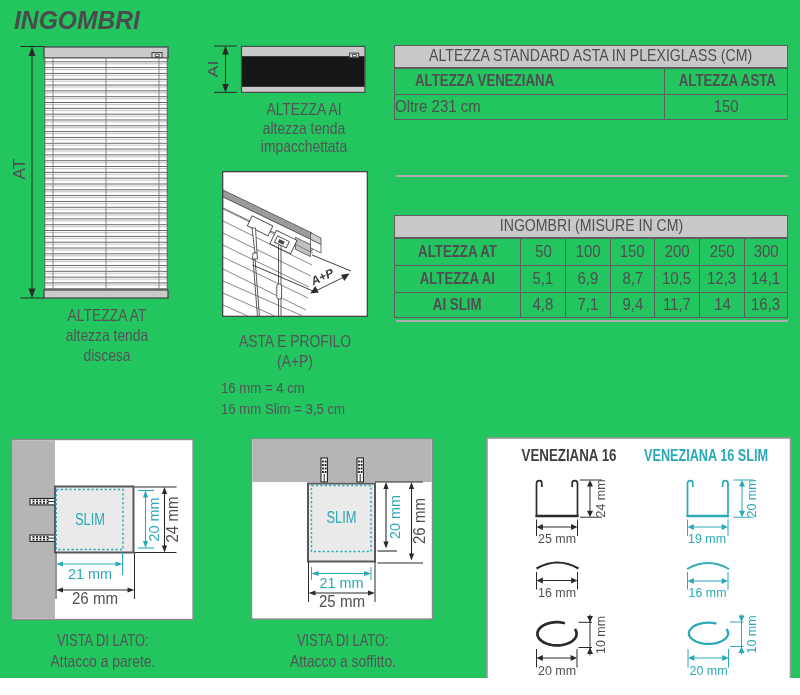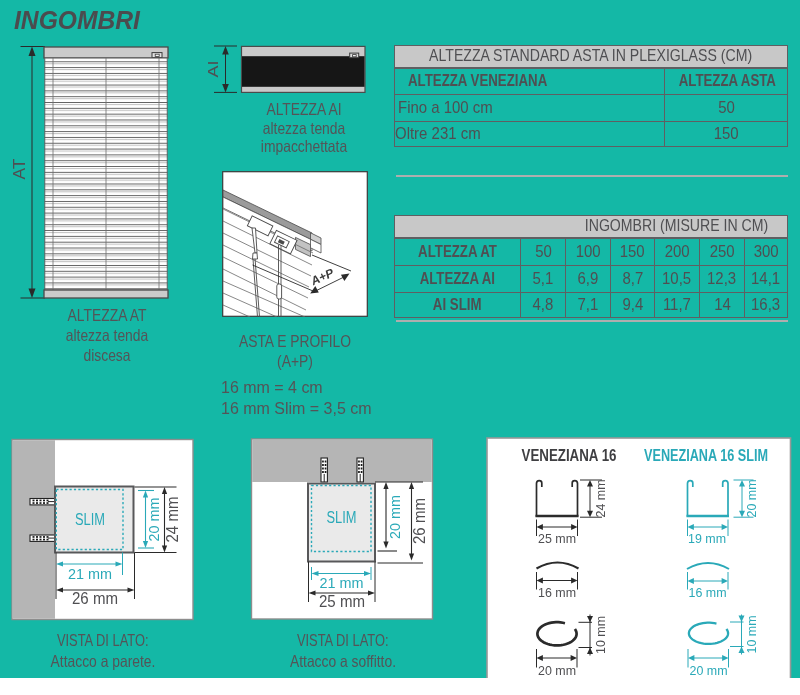--- a/index.html
+++ b/index.html
@@ -1,16 +1,16 @@
 <!DOCTYPE html>
 <html><head>
 <meta charset="utf-8">
 <style>
 html,body{margin:0;padding:0;background:#fff;}
-#page{position:relative;width:800px;height:678px;background:#14b8a6;overflow:hidden;
+#page{position:relative;width:800px;height:678px;background:#22c55e;overflow:hidden;
   font-family:"Liberation Sans",sans-serif;color:#545457;}
 .abs{position:absolute;}
 .cap{color:#545457;font-size:16.5px;line-height:20px;text-align:center;
   transform:scaleX(0.84);transform-origin:center top;white-space:nowrap;}
 svg text{font-family:"Liberation Sans",sans-serif;}
 table{position:absolute;border-collapse:collapse;table-layout:fixed;
   font-size:17px;color:#4f4f52;}
 table td{border:1px solid #5f5f62;padding:0;overflow:hidden;}
 table{border:1.5px solid #606063;border-right-color:#9a9a9a;}
 td .cx{display:inline-block;transform:scaleX(0.88);transform-origin:left center;white-space:nowrap;}
@@ -128,38 +128,34 @@
     <line x1="30.5" y1="94" x2="91" y2="120"></line>
     <line x1="91.5" y1="121" x2="124" y2="105"></line>
   </g>
   <path d="M88.2,122.5 l8.6,-1.1 l-3.5,-6.4 z" fill="#2a2a2a"></path>
   <path d="M127.5,102.6 l-8.6,1.1 l3.5,6.4 z" fill="#2a2a2a"></path>
   <text transform="translate(102,109.5) rotate(-25)" text-anchor="middle" font-size="12" font-style="italic" font-weight="bold" fill="#3a3a3a">A+P</text>
 </svg>
 
 <div class="abs cap" style="left:215px;top:331px;width:160px;">ASTA E PROFILO<br>(A+P)</div>
 
-<div class="abs" style="left:221px;top:378px;font-size:17px;line-height:20.5px;color:#545457;"><span style="display:inline-block;transform:scaleX(0.94);transform-origin:left top;white-space:nowrap;">16 mm = 4 cm<br>16 mm Slim = 3,5 cm</span></div>
+<div class="abs" style="left:221px;top:378px;font-size:14px;line-height:20.5px;color:#545457;"><span style="display:inline-block;transform:scaleX(0.94);transform-origin:left top;white-space:nowrap;">16 mm = 4 cm<br>16 mm Slim = 3,5 cm</span></div>
 
 <table style="left:394px;top:45px;width:393px;border-radius:9px;">
   <colgroup>
         <col style="width:270px">
         <col style="width:123px">
       </colgroup>
   <tbody>
         <tr class="band" style="height:22px;">
           <td colspan="2" style="border-bottom-width:2.5px;"><span class="cx" style="transform:scaleX(0.83);">ALTEZZA STANDARD ASTA IN PLEXIGLASS (CM)</span></td>
         </tr>
   <tr style="height:27px;">
-          <td style="padding-left:13px;"><span class="cxb">ALTEZZA VENEZIANA</span></td>
+          <td style="padding-left:20px;"><span class="cxb">ALTEZZA VENEZIANA</span></td>
           <td class="c"><span class="cxb">ALTEZZA ASTA</span></td>
-        </tr>
-  <tr style="height:27px;">
-          <td style="padding-left:3px;"><span class="cx">Fino a 100 cm</span></td>
-          <td class="c"><span class="cx">50</span></td>
         </tr>
   <tr style="height:25px;">
           <td style="padding-left:0;"><span class="cx">Oltre 231 cm</span></td>
           <td class="c"><span class="cx">150</span></td>
         </tr>
 </tbody>
     </table>
 
 <div class="abs" style="left:396px;top:175px;width:392px;height:2px;background:#aeaeae;"></div>
 
@@ -168,21 +164,21 @@
         <col style="width:126px">
         <col style="width:45px">
         <col style="width:45px">
         <col style="width:44px">
         <col style="width:45px">
         <col style="width:45px">
         <col style="width:43px">
       </colgroup>
   <tbody>
         <tr class="band" style="height:22px;">
-          <td colspan="7" style="border-bottom-width:2.5px;text-align:right;"><span class="cx" style="transform:scaleX(0.83);">INGOMBRI (MISURE IN CM)</span></td>
+          <td colspan="7" style="border-bottom-width:2.5px;"><span class="cx" style="transform:scaleX(0.83);">INGOMBRI (MISURE IN CM)</span></td>
         </tr>
   <tr style="height:28px;">
           <td class="c"><span class="cxb">ALTEZZA AT</span></td>
           <td class="c"><span class="cx">50</span></td>
           <td class="c"><span class="cx">100</span></td>
           <td class="c"><span class="cx">150</span></td>
           <td class="c"><span class="cx">200</span></td>
           <td class="c"><span class="cx">250</span></td>
           <td class="c"><span class="cx">300</span></td>
         </tr>

